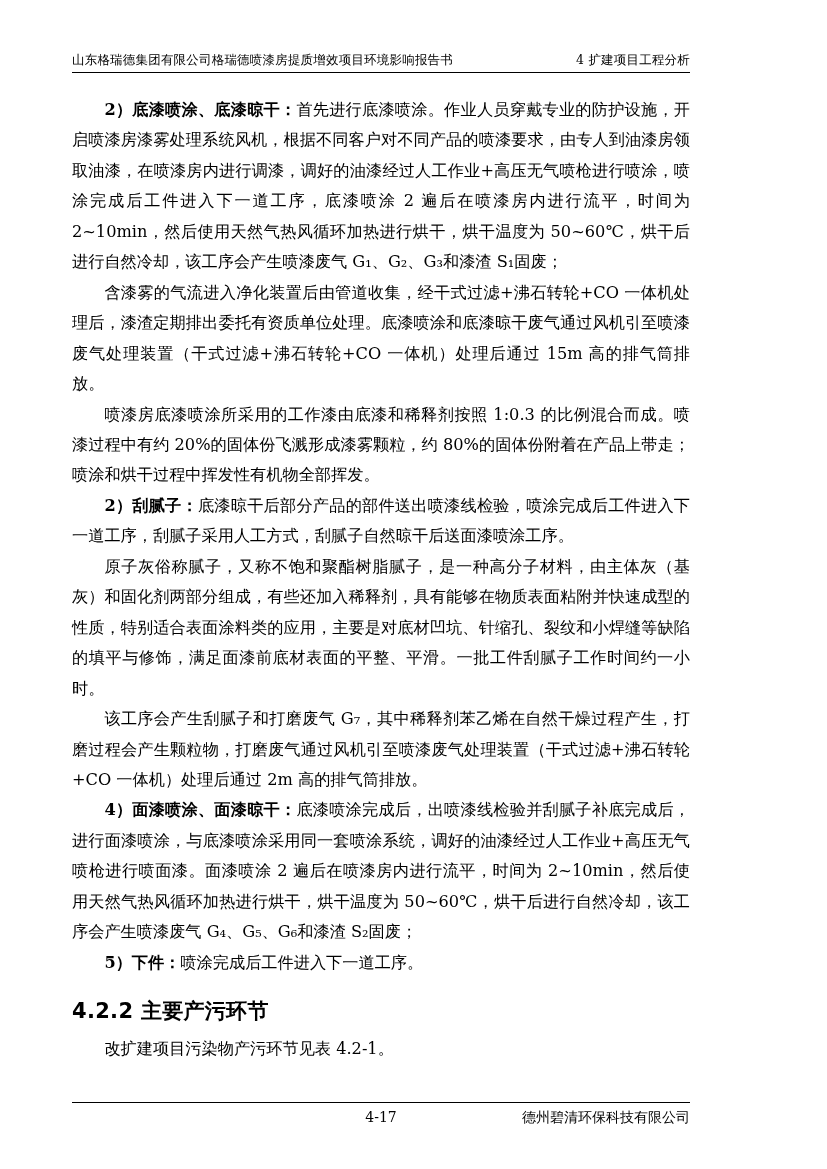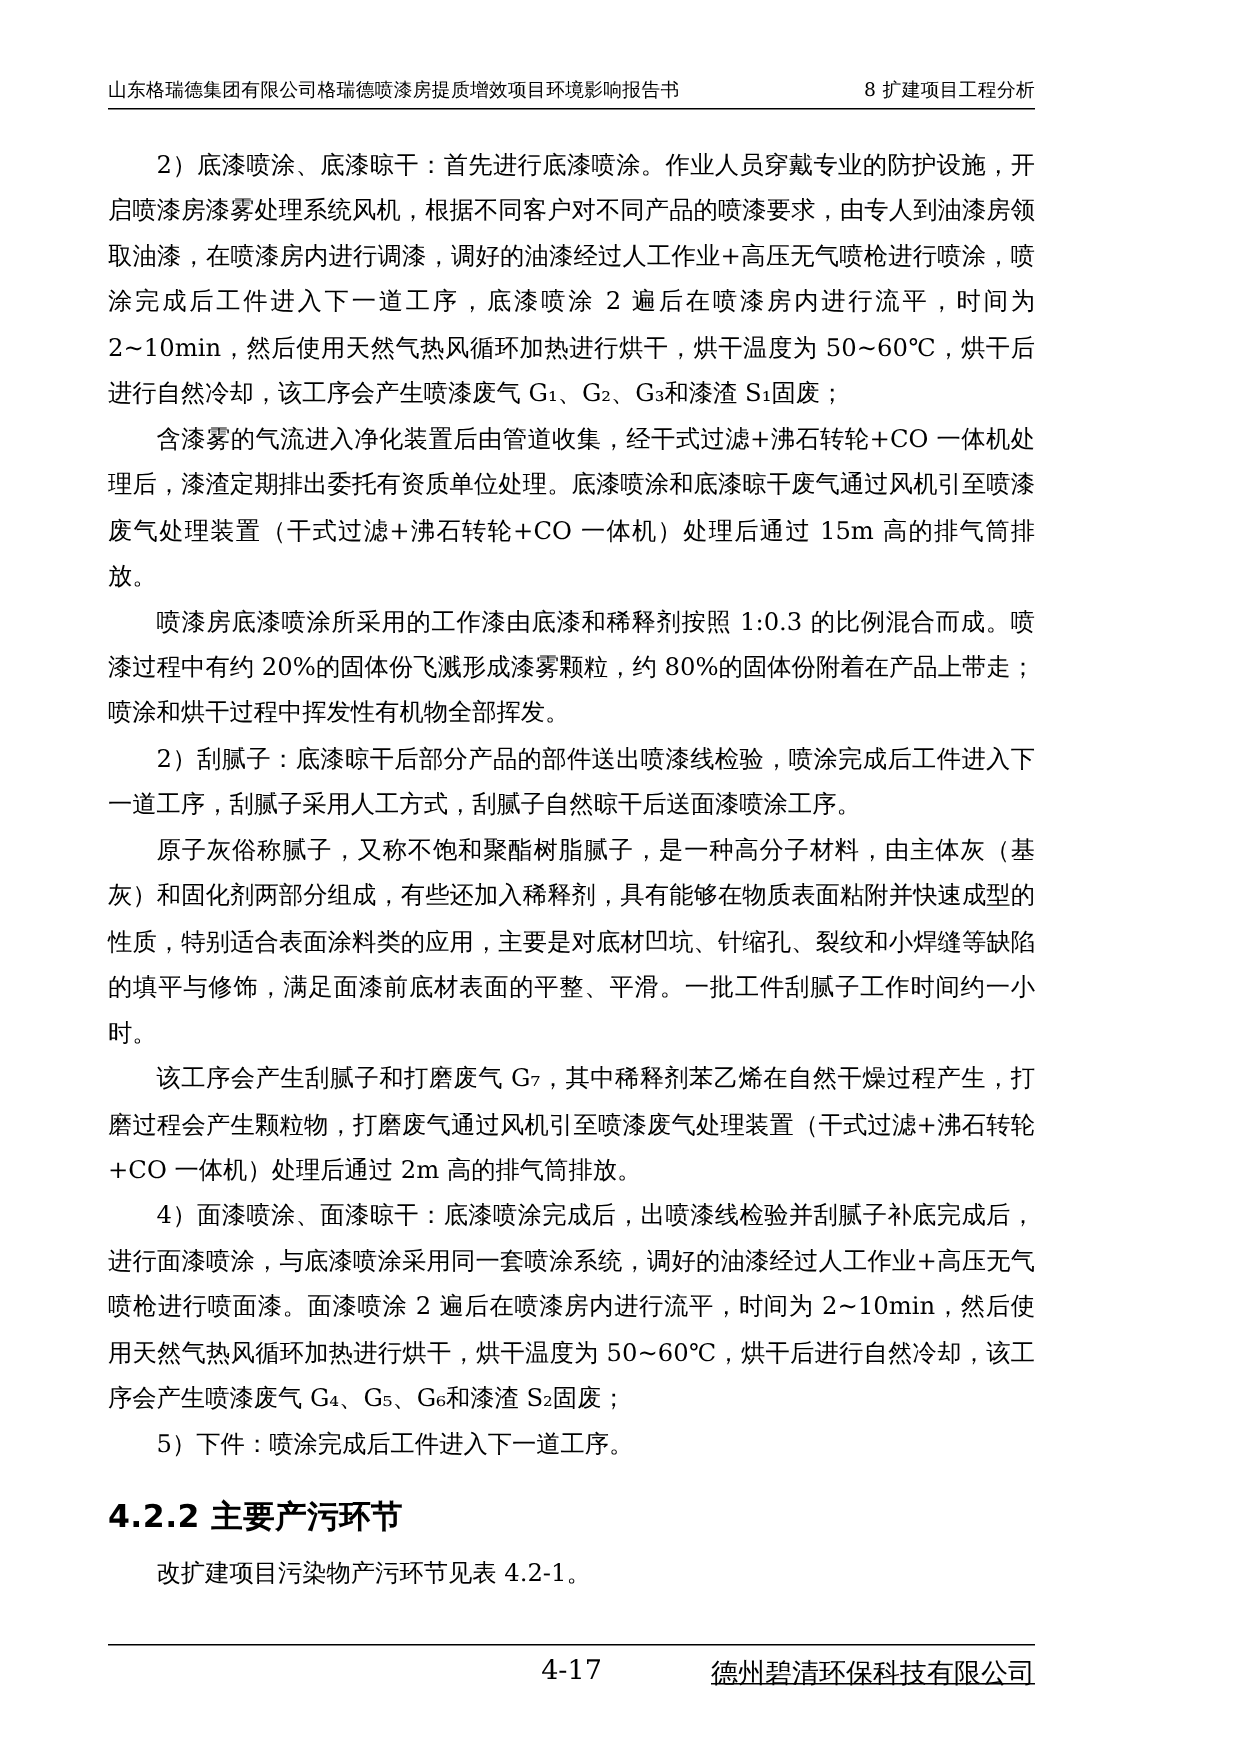--- a/index.html
+++ b/index.html
@@ -40,62 +40,61 @@
     font-size: 16.2px;
     line-height: 1.88;
     text-align: justify;
     text-justify: inter-ideograph;
   }
   p.para {
     margin: 0 0 0 0;
     text-indent: 2em;
   }
   .b {
-    font-weight: normal;
+    font-weight: bold;
   }
   .heading {
     font-size: 21px;
     font-weight: bold;
     font-family: "DejaVu Sans", "Liberation Sans", sans-serif;
     margin: 14px 0 2px 0;
     text-indent: 0;
     letter-spacing: 0.3px;
   }
   .footer {
     position: absolute;
     left: 72px;
     right: 72px;
     bottom: 42px;
     border-top: 1px solid #000;
     padding-top: 6px;
-    font-size: 18px;
+    font-size: 14px;
     display: flex;
     justify-content: center;
     align-items: center;
-    text-decoration: underline;
   }
   .footer-page {
     position: absolute;
     left: 50%;
     transform: translateX(-50%);
     top: 6px;
     font-family: "DejaVu Serif", "Liberation Serif", serif;
   }
   .footer-right {
     margin-left: auto;
   }
 </style>
 </head>
 <body>
 
 <div class="page">
 
   <div class="header">
     <div class="header-left">山东格瑞德集团有限公司格瑞德喷漆房提质增效项目环境影响报告书</div>
-    <div class="header-right">8 扩建项目工程分析</div>
+    <div class="header-right">4 扩建项目工程分析</div>
   </div>
 
   <div class="content">
 
     <p class="para"><span class="b">2）底漆喷涂、底漆晾干：</span><span>首先进行底漆喷涂。作业人员穿戴专业的防护设施，开启喷漆房漆雾处理系统风机，根据不同客户对不同产品的喷漆要求，由专人到油漆房领取油漆，在喷漆房内进行调漆，调好的油漆经过人工作业+高压无气喷枪进行喷涂，喷涂完成后工件进入下一道工序，底漆喷涂 2 遍后在喷漆房内进行流平，时间为 2~10min，然后使用天然气热风循环加热进行烘干，烘干温度为 50~60℃，烘干后进行自然冷却，该工序会产生喷漆废气 G₁、G₂、G₃和漆渣 S₁固废；</span></p>
 
     <p class="para">含漆雾的气流进入净化装置后由管道收集，经干式过滤+沸石转轮+CO 一体机处理后，漆渣定期排出委托有资质单位处理。底漆喷涂和底漆晾干废气通过风机引至喷漆废气处理装置（干式过滤+沸石转轮+CO 一体机）处理后通过 15m 高的排气筒排放。</p>
 
     <p class="para">喷漆房底漆喷涂所采用的工作漆由底漆和稀释剂按照 1:0.3 的比例混合而成。喷漆过程中有约 20%的固体份飞溅形成漆雾颗粒，约 80%的固体份附着在产品上带走；喷涂和烘干过程中挥发性有机物全部挥发。</p>
 

